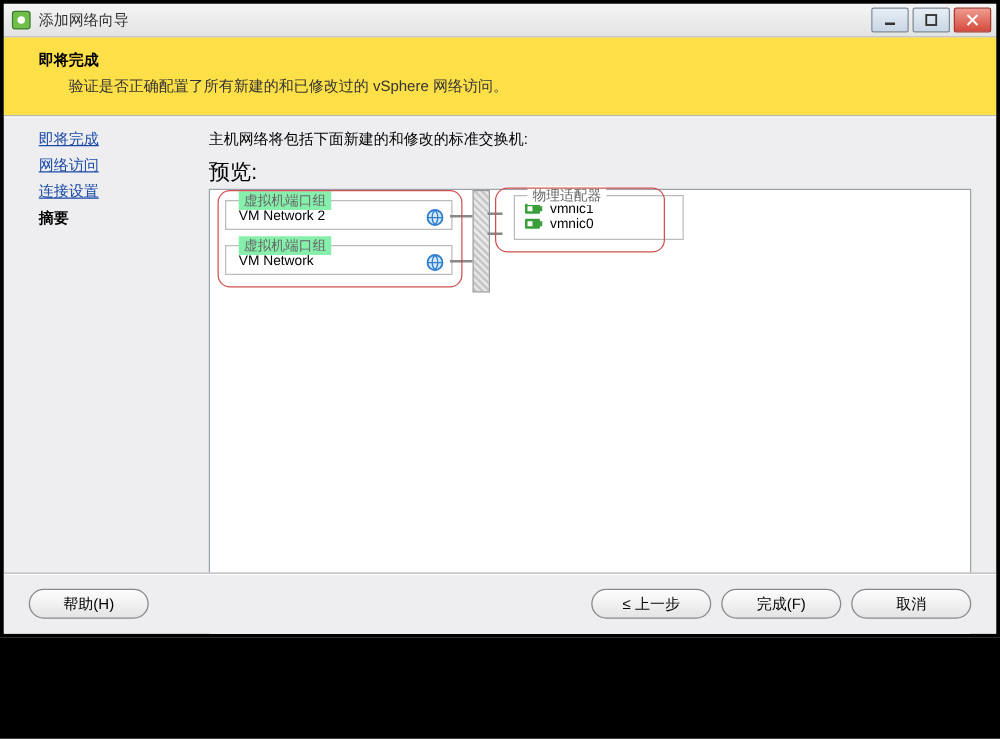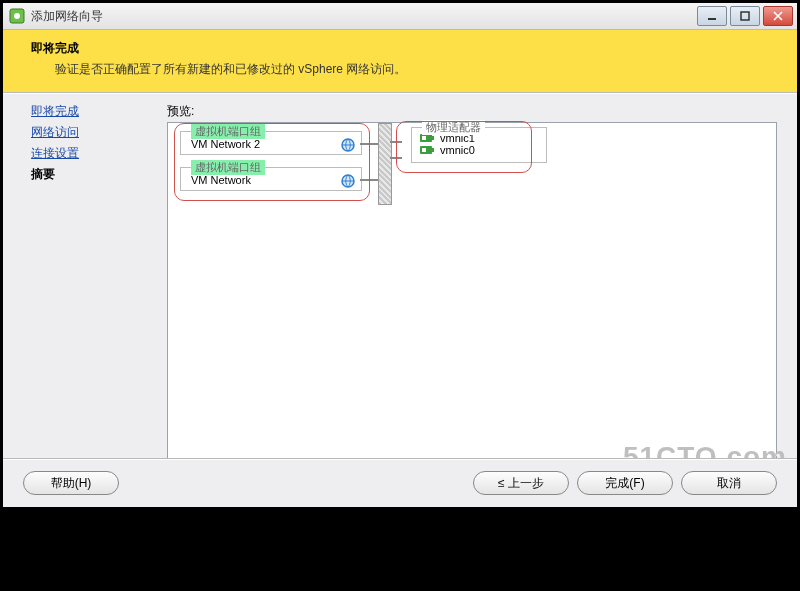--- a/index.html
+++ b/index.html
@@ -13,21 +13,21 @@
 .header{padding:10px 24px 14px 28px;background:#fde047}
 .header .h1{font-weight:bold;font-size:12px;margin-bottom:4px}
 .header .h2{font-size:12px;color:#333;margin-left:24px}
 .divider{height:1px;background:#b8b8b8;box-shadow:0 1px 0 #fff}
 .body{display:flex;height:438px}
 .sidebar{width:160px;box-sizing:border-box;padding:10px 6px 6px 28px}
 .sidebar a{display:block;color:#1a4aa8;text-decoration:underline;margin-bottom:4px;font-size:12px}
 .sidebar .current{color:#000;font-weight:bold;text-decoration:none}
 .main{flex:1;padding:10px 20px 10px 4px}
 .main .desc{font-size:12px;margin-bottom:6px}
-.main .lbl{font-size:12px;margin-bottom:2px}
+.main .lbl{font-size:17px;margin-bottom:2px}
 .preview{background:#fff;border:1px solid #9aa3ad;height:388px;position:relative}
 .switch{position:absolute;left:210px;top:0;width:12px;height:80px;background:repeating-linear-gradient(45deg,#c8c8c8,#c8c8c8 2px,#e8e8e8 2px,#e8e8e8 4px);border:1px solid #999}
 .pgroup{position:absolute;border:1px solid #bcbcbc;background:#fff;font-size:11px;width:180px}
 .pgroup .cap{position:absolute;top:-8px;left:10px;background:#86efac;padding:0 4px;font-size:11px;color:#666}
 .pgroup .name{padding:6px 8px 4px 10px}
 .pgroup .globe{position:absolute;right:6px;top:6px}
 .pnic{position:absolute;left:243px;top:4px;border:1px solid #bcbcbc;background:#fff;width:120px;padding:4px 6px 6px 8px}
 .pnic .cap{position:absolute;top:-8px;left:10px;background:#fff;padding:0 4px;font-size:11px;color:#666}
 .nicrow{display:flex;align-items:flex-end;gap:6px;margin-top:0;font-size:11px}
 .conn{position:absolute;height:2px;background:#888}
@@ -79,20 +79,21 @@
 
   <div class="body">
     <div class="sidebar">
       <a>即将完成</a>
       <a>网络访问</a>
       <a>连接设置</a>
       <a class="current">摘要</a>
     </div>
 
     <div class="main">
+      <div class="desc">主机网络将包括下面新建的和修改的标准交换机:</div>
       <div class="lbl">预览:</div>
       <div class="preview">
 
         <div class="switch"></div>
 
         <div class="pgroup" style="left:12px;top:8px">
           <span class="cap">虚拟机端口组</span>
           <div class="name">VM Network 2</div>
           <span class="globe">
             <svg width="14" height="14" viewBox="0 0 14 14">
@@ -141,21 +142,20 @@
             <span>vmnic0</span>
           </div>
         </div>
 
         <div class="callout" style="left:6px;top:0px;width:194px;height:76px"></div>
         <div class="callout" style="left:228px;top:-2px;width:134px;height:50px"></div>
       </div>
     </div>
   </div>
 
-  <div class="watermark">51CTO.com</div>
   <div class="watermark2">技术博客Blog</div>
 
   <div class="footer">
     <div class="btn">帮助(H)</div>
     <div class="right">
       <div class="btn">≤ 上一步</div>
       <div class="btn">完成(F)</div>
       <div class="btn">取消</div>
     </div>
   </div>

